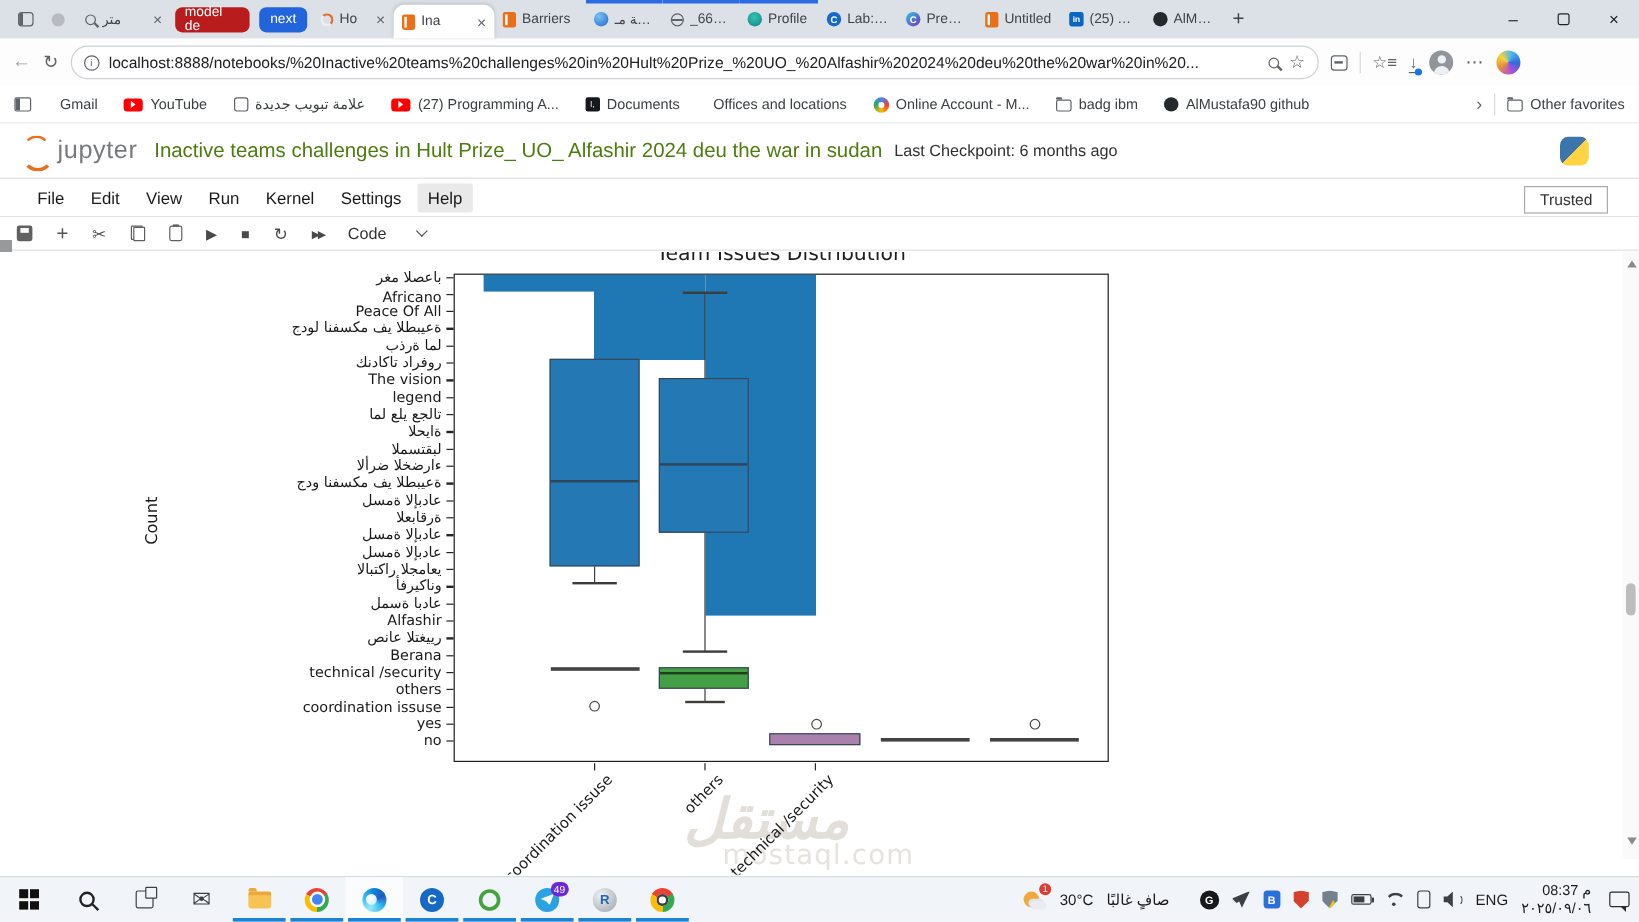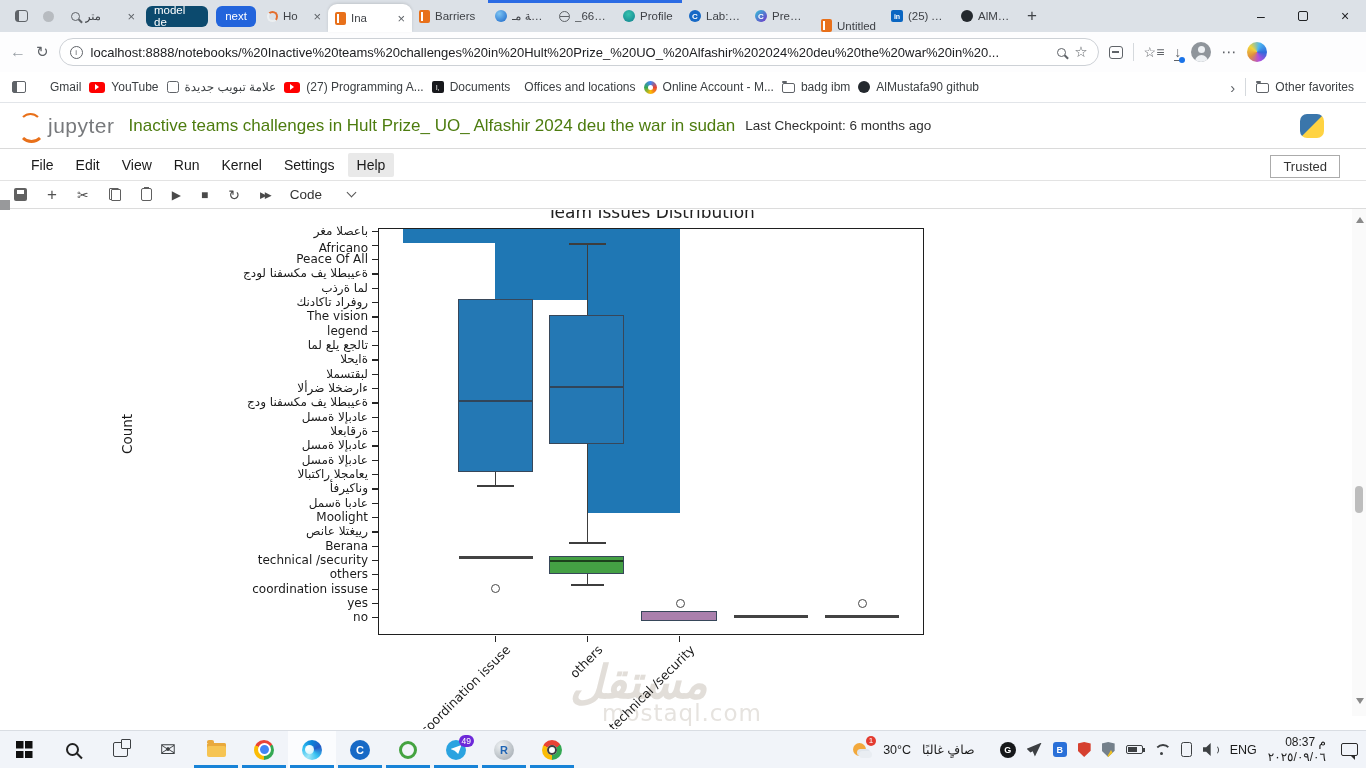--- a/index.html
+++ b/index.html
@@ -202,21 +202,21 @@
       <span class="ic tab-actions-icon"></span>
     </div>
     <div class="tabitem" style="width: 28px;">
       <span class="ic dim-favicon"></span>
     </div>
     <div class="tabitem" style="width: 78px;">
       <span class="ic search-icon"></span>
       <span class="tlabel">متر</span>
       <span class="closex">×</span>
     </div>
-    <div class="grouppill" style="width: 62px; background: #0c4a6e;">
+    <div class="grouppill" style="width: 62px; background: #b91c1c;">
       <span>model de</span>
     </div>
     <div class="grouppill" style="width: 40px; background: rgb(34, 100, 220);">
       <span>next</span>
     </div>
     <div class="tabitem" style="width: 68px;">
       <span class="ic spinner-icon"></span>
       <span class="tlabel">Ho</span>
       <span class="closex">×</span>
     </div>
@@ -242,21 +242,21 @@
       <span class="tlabel">Profile</span>
     </div>
     <div class="tabitem" style="width: 66px;">
       <span class="ic c-blue-icon"></span>
       <span class="tlabel">Lab: De</span>
     </div>
     <div class="tabitem" style="width: 66px;">
       <span class="ic canva-icon"></span>
       <span class="tlabel">Presenta</span>
     </div>
-    <div class="tabitem" style="width: 70px; align-items: flex-end;">
+    <div class="tabitem" style="width: 70px;">
       <span class="ic jupyter-icon"></span>
       <span class="tlabel">Untitled</span>
     </div>
     <div class="tabitem" style="width: 70px;">
       <span class="ic linkedin-icon"></span>
       <span class="tlabel">(25) AL-</span>
     </div>
     <div class="tabitem" style="width: 66px;">
       <span class="ic github-icon"></span>
       <span class="tlabel">AlMusta</span>
@@ -286,21 +286,21 @@
   <span class="vdiv"></span>
   <span class="ic starlines-icon">☆≡</span>
   <span class="ic download-icon">↓</span>
   <span class="ic avatar-icon"></span>
   <span class="ic more-icon">⋯</span>
   <span class="ic copilot-icon"></span>
 </div>
 
 <div id="bookmarks">
   <span class="ic sidebar-icon"></span>
-  <span id="bmk-list" style="display:flex;gap:8px">
+  <span id="bmk-list" style="display:flex;gap:22px">
       <span class="bmk">
         <span class="ic gmail-icon"></span>
         <span>Gmail</span>
       </span>
       <span class="bmk">
         <span class="ic youtube-icon"></span>
         <span>YouTube</span>
       </span>
       <span class="bmk">
         <span class="ic newtabpage-icon"></span>
@@ -444,21 +444,21 @@
       <div class="yticklabel chartel" style="right: 984px; top: 235.3px;">عادبإلا ةمسل</div>
       <div class="ytick chartel" style="left: 372px; top: 249.62px;"></div>
       <div class="yticklabel chartel" style="right: 984px; top: 249.62px;">عادبإلا ةمسل</div>
       <div class="ytick chartel" style="left: 372px; top: 263.94px;"></div>
       <div class="yticklabel chartel" style="right: 984px; top: 263.94px;">يعامجلا راكتبالا</div>
       <div class="ytick chartel" style="left: 372px; top: 278.26px;"></div>
       <div class="yticklabel chartel" style="right: 984px; top: 278.26px;">وناكيرفأ</div>
       <div class="ytick chartel" style="left: 372px; top: 292.58px;"></div>
       <div class="yticklabel chartel" style="right: 984px; top: 292.58px;">عادبا ةسمل</div>
       <div class="ytick chartel" style="left: 372px; top: 306.9px;"></div>
-      <div class="yticklabel chartel" style="right: 984px; top: 306.9px;">Moolight</div>
+      <div class="yticklabel chartel" style="right: 984px; top: 306.9px;">Alfashir</div>
       <div class="ytick chartel" style="left: 372px; top: 321.22px;"></div>
       <div class="yticklabel chartel" style="right: 984px; top: 321.22px;">رييغتلا عانص</div>
       <div class="ytick chartel" style="left: 372px; top: 335.54px;"></div>
       <div class="yticklabel chartel" style="right: 984px; top: 335.54px;">Berana</div>
       <div class="ytick chartel" style="left: 372px; top: 349.86px;"></div>
       <div class="yticklabel chartel" style="right: 984px; top: 349.86px;">technical /security</div>
       <div class="ytick chartel" style="left: 372px; top: 364.18px;"></div>
       <div class="yticklabel chartel" style="right: 984px; top: 364.18px;">others</div>
       <div class="ytick chartel" style="left: 372px; top: 378.5px;"></div>
       <div class="yticklabel chartel" style="right: 984px; top: 378.5px;">coordination issuse</div>

